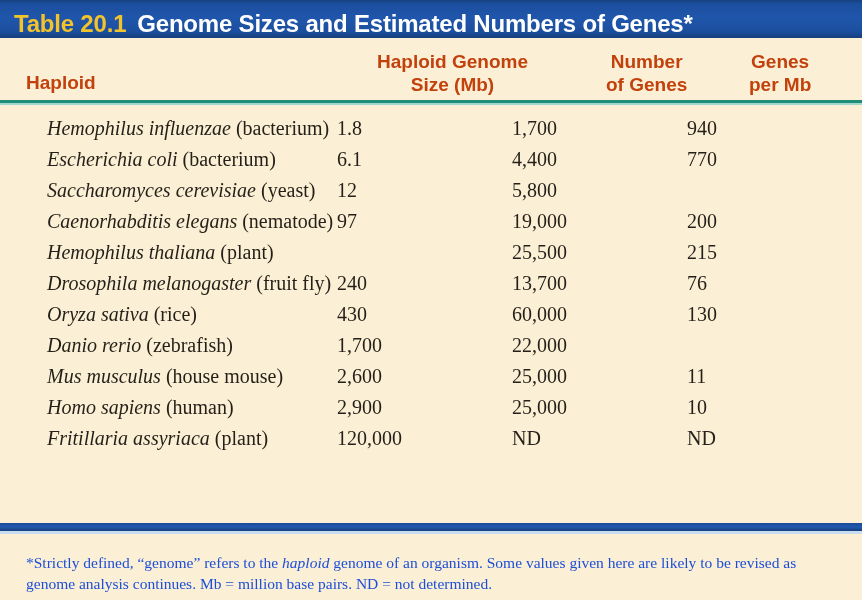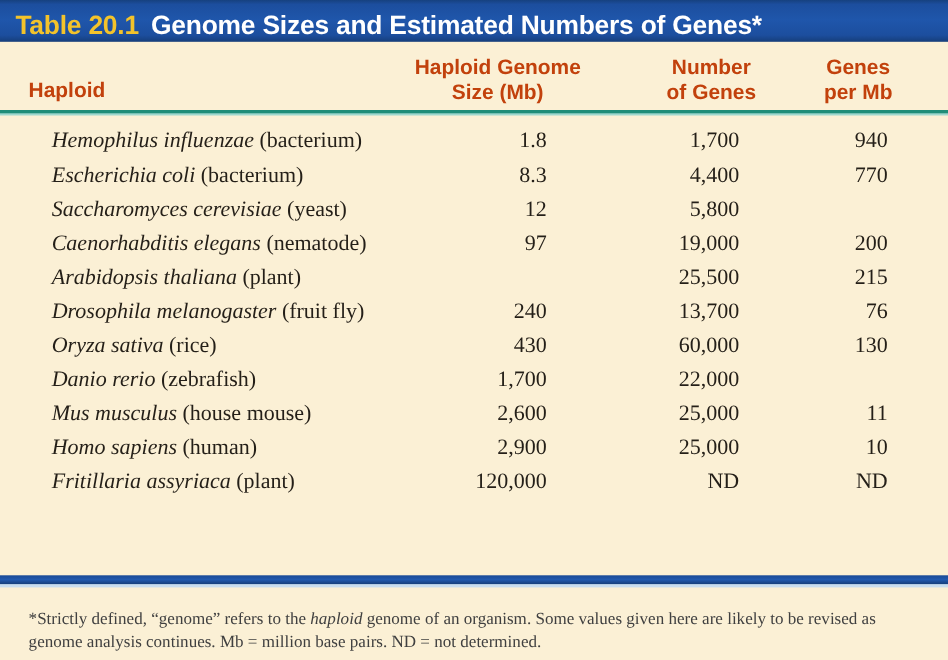--- a/index.html
+++ b/index.html
@@ -93,21 +93,21 @@
     left: 27px;
     top: 2px;
     white-space: nowrap;
     margin-left: 20px;
   }
   .sci-name { font-style: italic; }
   .common-name { font-style: normal; }
   .cell-num {
     position: absolute;
     top: 2px;
-    text-align: right;
+    text-align: left;
     white-space: nowrap;
   }
   .cell-num.c1 { right: 365px; width: 160px; }
   .cell-num.c2 { right: 190px; width: 160px; }
   .cell-num.c3 { right:  55px; width: 120px; }
 
   
   .foot-rule {
     position: absolute;
     left: 0;
@@ -116,21 +116,21 @@
     background: #1C4E9E;
     background: linear-gradient(to bottom, #1a4a96 0px, #2159ae 4px, #163e7a 8px);
     box-shadow: 0 3px 0 0 #C8DDEF;
   }
   .footnote {
     position: absolute;
     left: 26px;
     right: 24px;
     font-size: 15.5px;
     line-height: 21px;
-    color: #404040;
+    color: #1d4ed8;
   }
   .footnote em { font-style: italic; }
 </style>
 </head>
 <body>
 
 <div class="table-figure">
 
   <div class="title-bar">
     <span class="title-number">Table 20.1</span>
@@ -151,37 +151,37 @@
 
   <div class="tbody" id="tbody" style="position: absolute; left: 0px; right: 0px; top: 104px;">
       <div class="row">
         <div class="cell-organism"><span class="sci-name">Hemophilus influenzae</span><span class="common-name"> (bacterium)</span></div>
         <div class="cell-num c1">1.8</div>
         <div class="cell-num c2">1,700</div>
         <div class="cell-num c3">940</div>
       </div>
       <div class="row">
         <div class="cell-organism"><span class="sci-name">Escherichia coli</span><span class="common-name"> (bacterium)</span></div>
-        <div class="cell-num c1">8.3</div>
+        <div class="cell-num c1">6.1</div>
         <div class="cell-num c2">4,400</div>
         <div class="cell-num c3">770</div>
       </div>
       <div class="row">
         <div class="cell-organism"><span class="sci-name">Saccharomyces cerevisiae</span><span class="common-name"> (yeast)</span></div>
         <div class="cell-num c1">12</div>
         <div class="cell-num c2">5,800</div>
       </div>
       <div class="row">
         <div class="cell-organism"><span class="sci-name">Caenorhabditis elegans</span><span class="common-name"> (nematode)</span></div>
         <div class="cell-num c1">97</div>
         <div class="cell-num c2">19,000</div>
         <div class="cell-num c3">200</div>
       </div>
       <div class="row">
-        <div class="cell-organism"><span class="sci-name">Arabidopsis thaliana</span><span class="common-name"> (plant)</span></div>
+        <div class="cell-organism"><span class="sci-name">Hemophilus thaliana</span><span class="common-name"> (plant)</span></div>
         <div class="cell-num c2">25,500</div>
         <div class="cell-num c3">215</div>
       </div>
       <div class="row">
         <div class="cell-organism"><span class="sci-name">Drosophila melanogaster</span><span class="common-name"> (fruit fly)</span></div>
         <div class="cell-num c1">240</div>
         <div class="cell-num c2">13,700</div>
         <div class="cell-num c3">76</div>
       </div>
       <div class="row">

